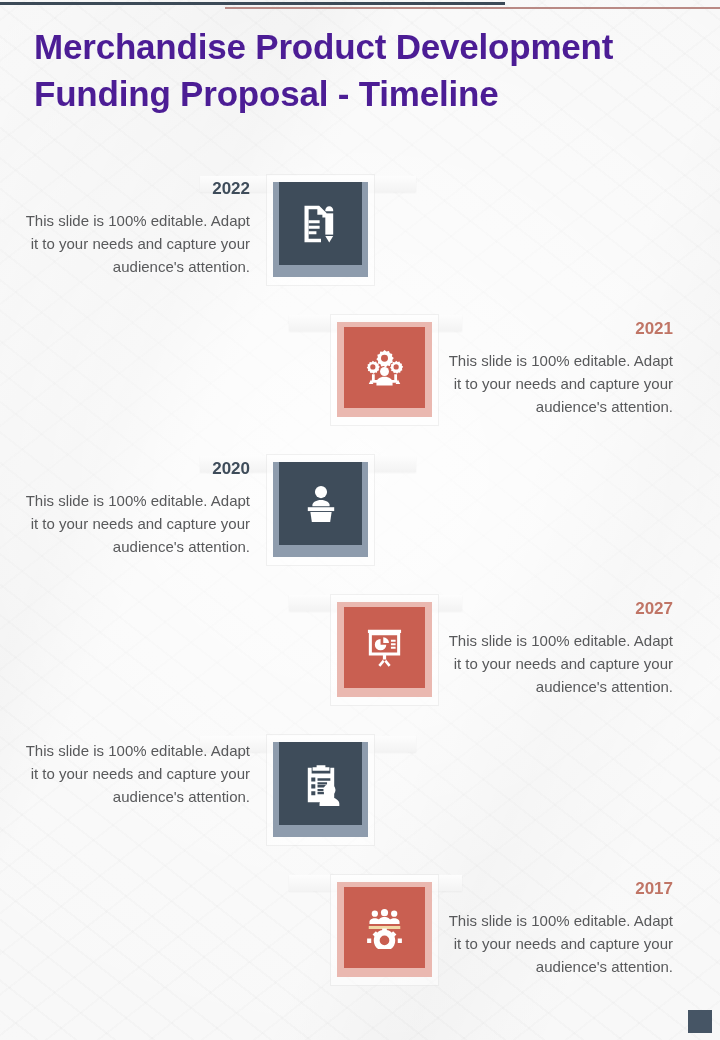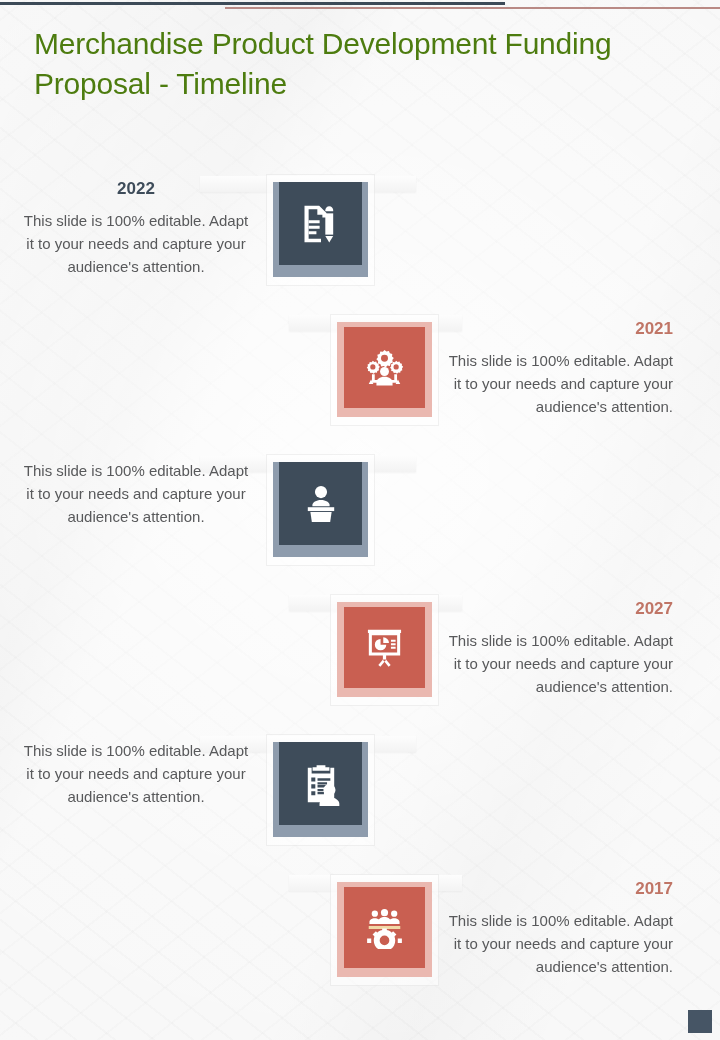--- a/index.html
+++ b/index.html
@@ -84,25 +84,25 @@
     height: 2px;
     background: #b98a85;
   }
 
   
   .title {
     position: absolute;
     left: 34px;
     top: 24px;
     width: 650px;
-    font-size: 30px;
-    font-weight: normal;
+    font-size: 35px;
+    font-weight: bold;
     line-height: 1.34;
     letter-spacing: -0.2px;
-    color: #4d7c0f;
+    color: #4c1d95;
   }
 
   
   .timeline {
     position: absolute;
     left: 0;
     top: 168px;
     width: 720px;
   }
 
@@ -173,21 +173,21 @@
 
   .tile-inner svg { width: 44px; height: 44px; display: block; }
   .row.right .tile-inner svg { width: 43px; height: 43px; }
 
   
   .copy {
     position: absolute;
     top: 12px;
     width: 228px;
   }
-  .row.left  .copy { left: 22px;  text-align: center; }
+  .row.left  .copy { left: 22px;  text-align: right; }
   .row.right .copy { left: 445px; text-align: right;  }
 
   .year {
     font-size: 17px;
     font-weight: bold;
     line-height: 1;
     margin-bottom: 13px;
     color: #3e4c5a;
   }
   .row.right .year { color: #c07566; }
@@ -283,20 +283,21 @@
     <svg viewBox="0 0 48 48" fill="#ffffff" aria-hidden="true">
       <circle cx="24" cy="11" r="6.6"></circle>
       <path d="M24 19.6c5.2 0 9.4 2.5 9.4 5.6v1.3H14.6v-1.3c0-3.1 4.2-5.6 9.4-5.6z"></path>
       <path d="M9.6 27.5h28.8v4.2H9.6z"></path>
       <path d="M12.4 32.6h23.2L34 43.6H14z"></path>
     </svg>
       </div>
     </div>
 
     <div class="copy">
+      <div class="year">2020</div>
       <div class="desc">This slide is 100% editable. Adapt it to your needs and capture your audience's attention.</div>
     </div>
   </div>
       <div class="row right">
     <div class="bar"></div>
 
     <div class="tile">
       <div class="tile-card"></div>
       <div class="tile-frame"></div>
       <div class="tile-inner">

